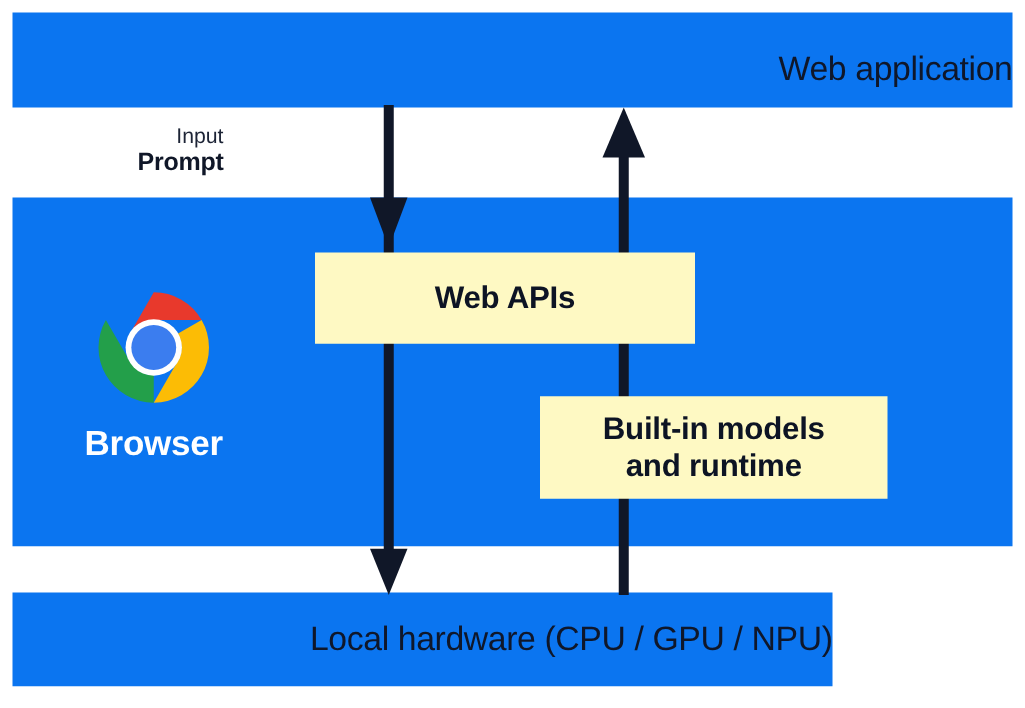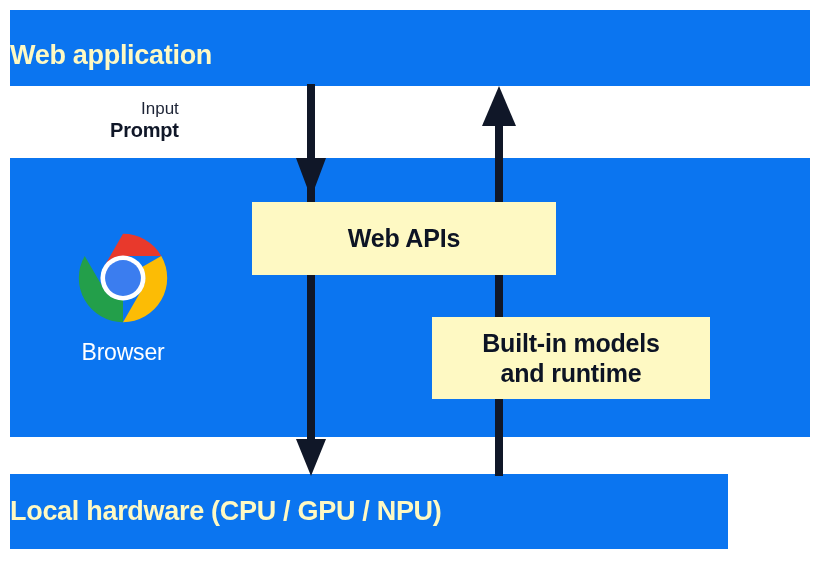--- a/index.html
+++ b/index.html
@@ -34,32 +34,32 @@
   }
   #band-browser {
     left: 10px;
     top: 158px;
     width: 800px;
     height: 279px;
   }
   #band-local-hardware {
     left: 10px;
     top: 474px;
-    width: 718px;
+    width: 656px;
     height: 75px;
   }
 
   
   .band-title {
     position: absolute;
     left: 0;
     width: 100%;
-    text-align: left;
-    color: #fef9c3;
-    font-weight: bold;
+    text-align: right;
+    color: #0f172a;
+    font-weight: normal;
     font-size: 27px;
     letter-spacing: -0.3px;
     line-height: 1;
   }
   #web-application-title {
     top: 32px;
   }
   #local-hardware-title {
     top: 24px;
   }
@@ -154,22 +154,22 @@
     text-align: center;
   }
   #chrome-icon {
     display: block;
     margin: 0 auto;
   }
   #browser-label {
     display: block;
     margin-top: 15px;
     color: #ffffff;
-    font-weight: normal;
-    font-size: 23px;
+    font-weight: bold;
+    font-size: 28px;
     letter-spacing: -0.2px;
   }
 </style>
 </head>
 <body>
 
 <div id="diagram">
 
   <div class="band" id="band-web-application">
     <div class="band-title" id="web-application-title">Web application</div>

